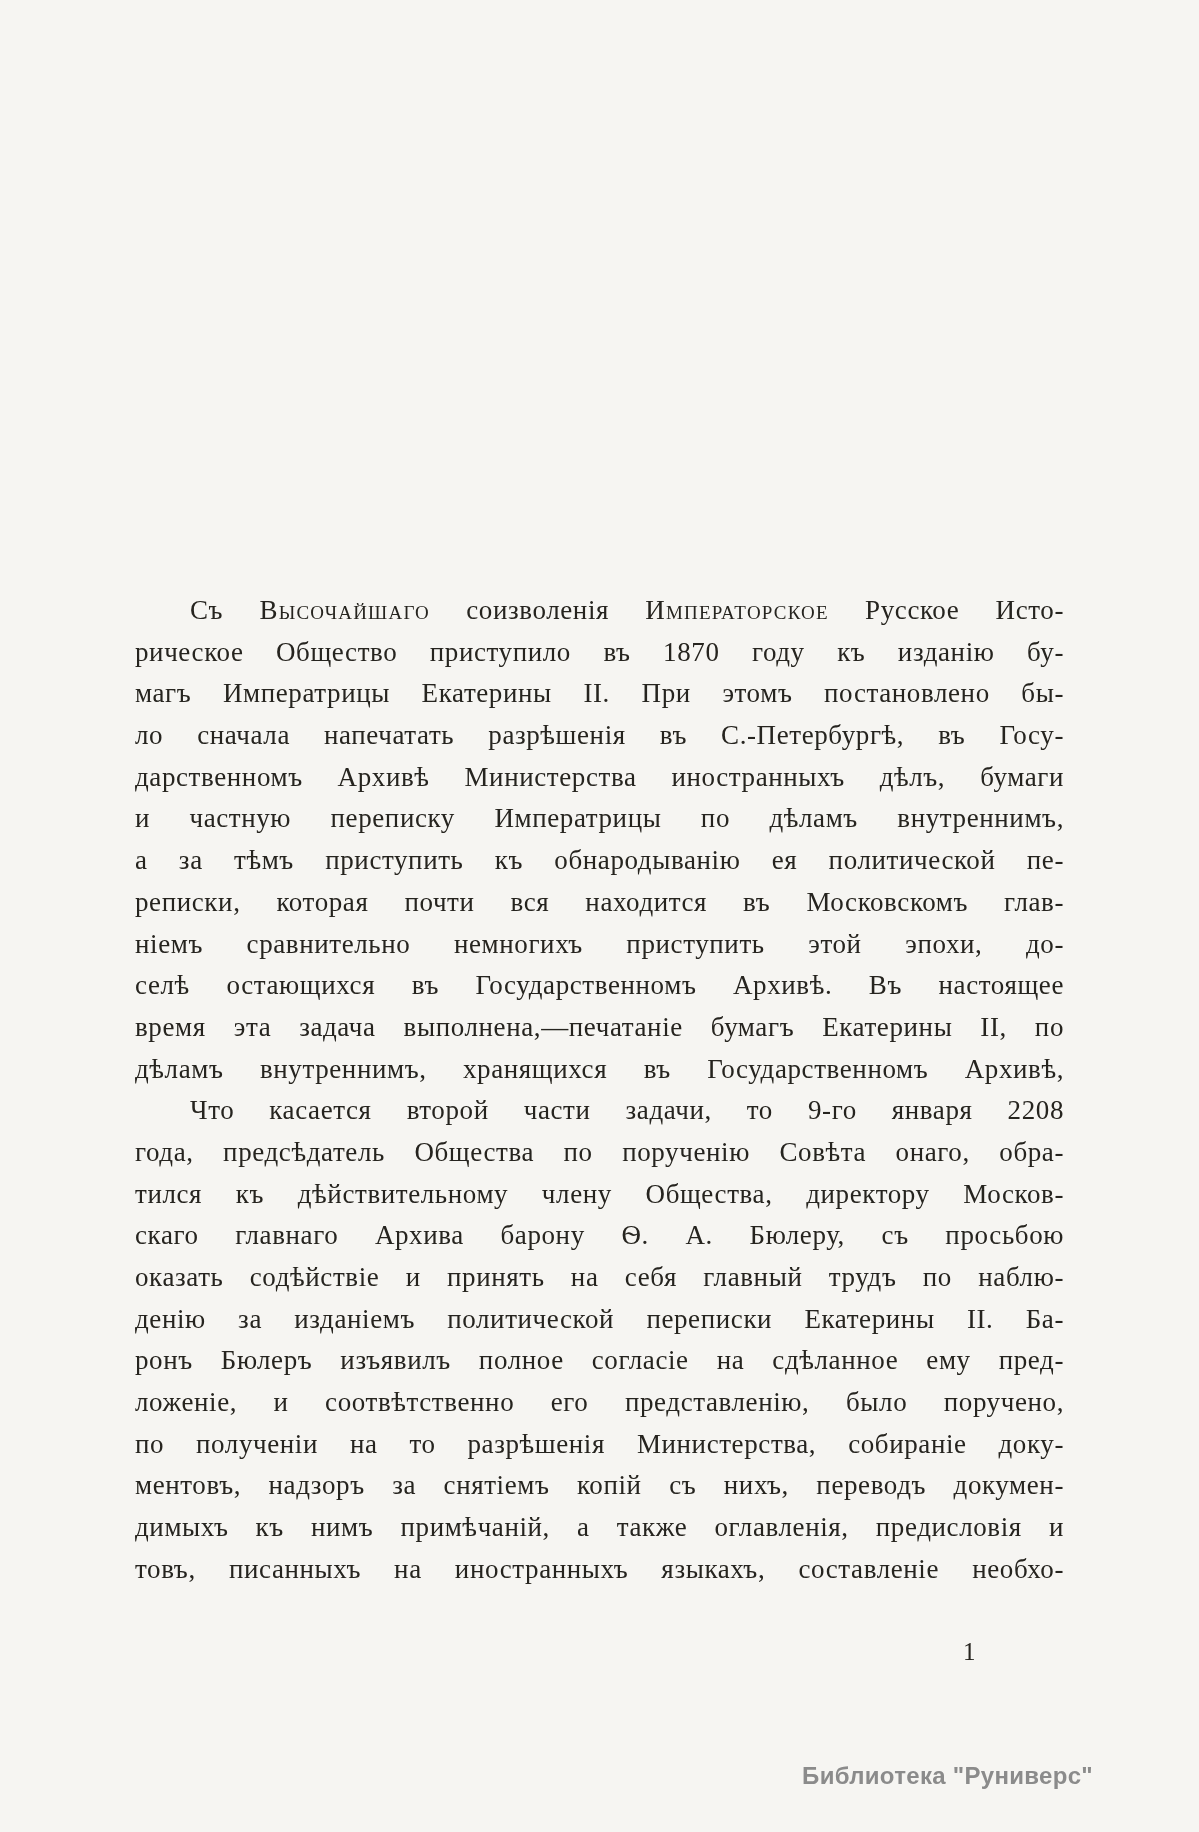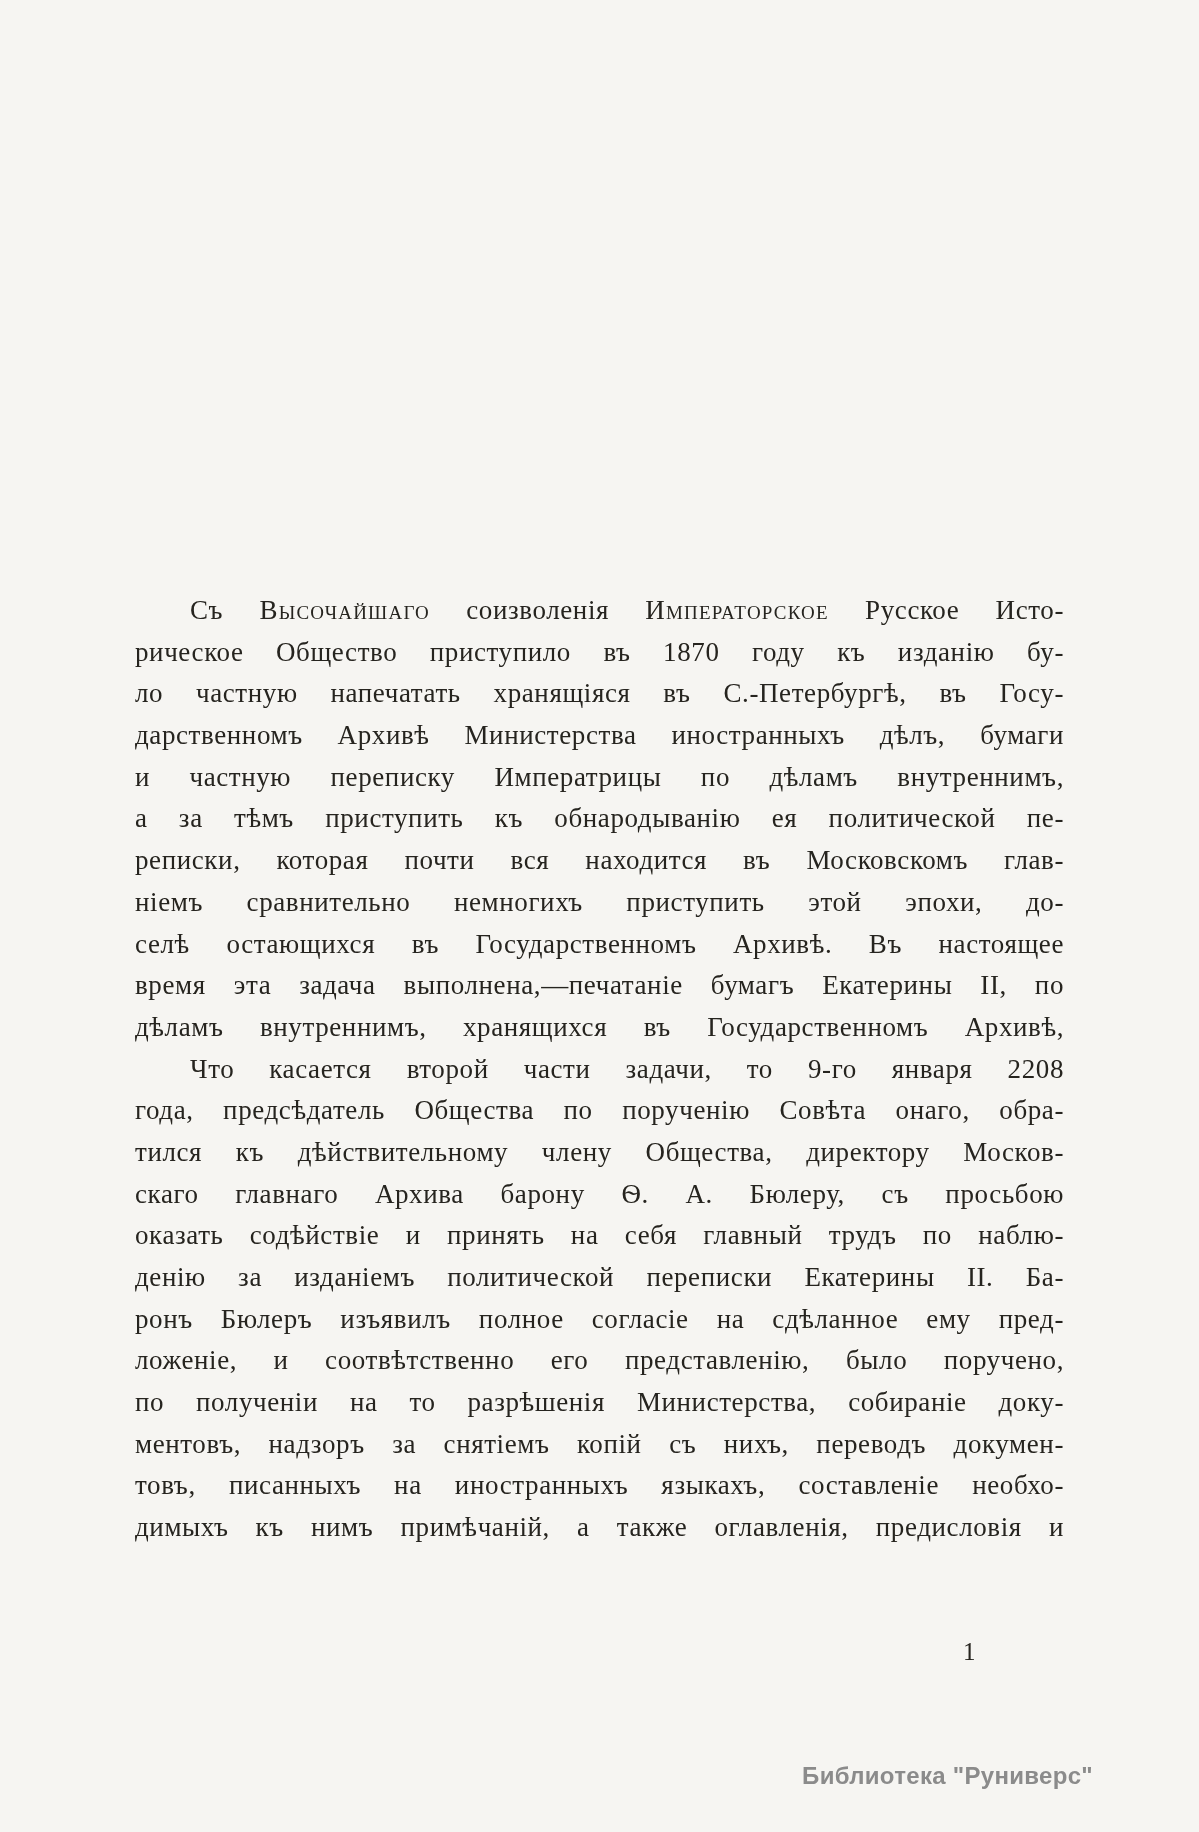--- a/index.html
+++ b/index.html
@@ -63,40 +63,41 @@
   }
 </style>
 </head>
 <body>
 
 <div class="page">
   <div class="text-block">
       <div class="paragraph">
         <div class="line indent"><span>Съ </span><span class="smallcaps">Высочайшаго</span><span> соизволенія </span><span class="smallcaps">Императорское</span><span> Русское Исто-</span></div>
         <div class="line">рическое Общество приступило въ 1870 году къ изданію бу-</div>
-        <div class="line">ло частную напечатать хранящіяся въ С.-Петербургѣ, въ Госу-</div>
+        <div class="line">магъ Императрицы Екатерины II. При этомъ постановлено бы-</div>
+        <div class="line">ло сначала напечатать разрѣшенія въ С.-Петербургѣ, въ Госу-</div>
         <div class="line">дарственномъ Архивѣ Министерства иностранныхъ дѣлъ, бумаги</div>
         <div class="line">и частную переписку Императрицы по дѣламъ внутреннимъ,</div>
         <div class="line">а за тѣмъ приступить къ обнародыванію ея политической пе-</div>
         <div class="line">реписки, которая почти вся находится въ Московскомъ глав-</div>
         <div class="line">ніемъ сравнительно немногихъ приступить этой эпохи, до-</div>
         <div class="line">селѣ остающихся въ Государственномъ Архивѣ. Въ настоящее</div>
         <div class="line">время эта задача выполнена,—печатаніе бумагъ Екатерины II, по</div>
         <div class="line">дѣламъ внутреннимъ, хранящихся въ Государственномъ Архивѣ,</div>
       </div>
       <div class="paragraph">
         <div class="line indent">Что касается второй части задачи, то 9-го января 2208</div>
         <div class="line">года, предсѣдатель Общества по порученію Совѣта онаго, обра-</div>
         <div class="line">тился къ дѣйствительному члену Общества, директору Москов-</div>
         <div class="line">скаго главнаго Архива барону Ѳ. А. Бюлеру, съ просьбою</div>
         <div class="line">оказать содѣйствіе и принять на себя главный трудъ по наблю-</div>
         <div class="line">денію за изданіемъ политической переписки Екатерины II. Ба-</div>
         <div class="line">ронъ Бюлеръ изъявилъ полное согласіе на сдѣланное ему пред-</div>
         <div class="line">ложеніе, и соотвѣтственно его представленію, было поручено,</div>
         <div class="line">по полученіи на то разрѣшенія Министерства, собираніе доку-</div>
         <div class="line">ментовъ, надзоръ за снятіемъ копій съ нихъ, переводъ докумен-</div>
+        <div class="line">димыхъ къ нимъ примѣчаній, а также оглавленія, предисловія и</div>
         <div class="line">товъ, писанныхъ на иностранныхъ языкахъ, составленіе необхо-</div>
-        <div class="line">димыхъ къ нимъ примѣчаній, а также оглавленія, предисловія и</div>
       </div>
     </div>
   <div class="page-signature">1</div>
   <div class="watermark">Библиотека "Руниверс"</div>
 </div>
 
 </body></html>

